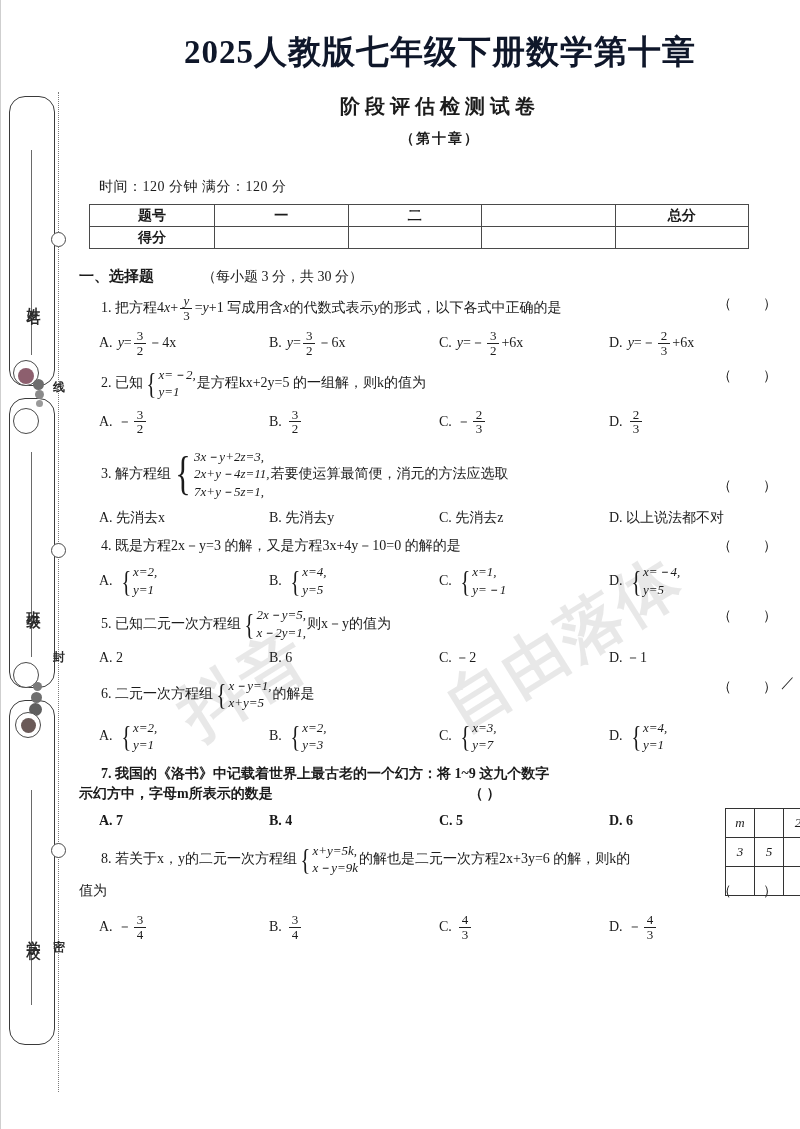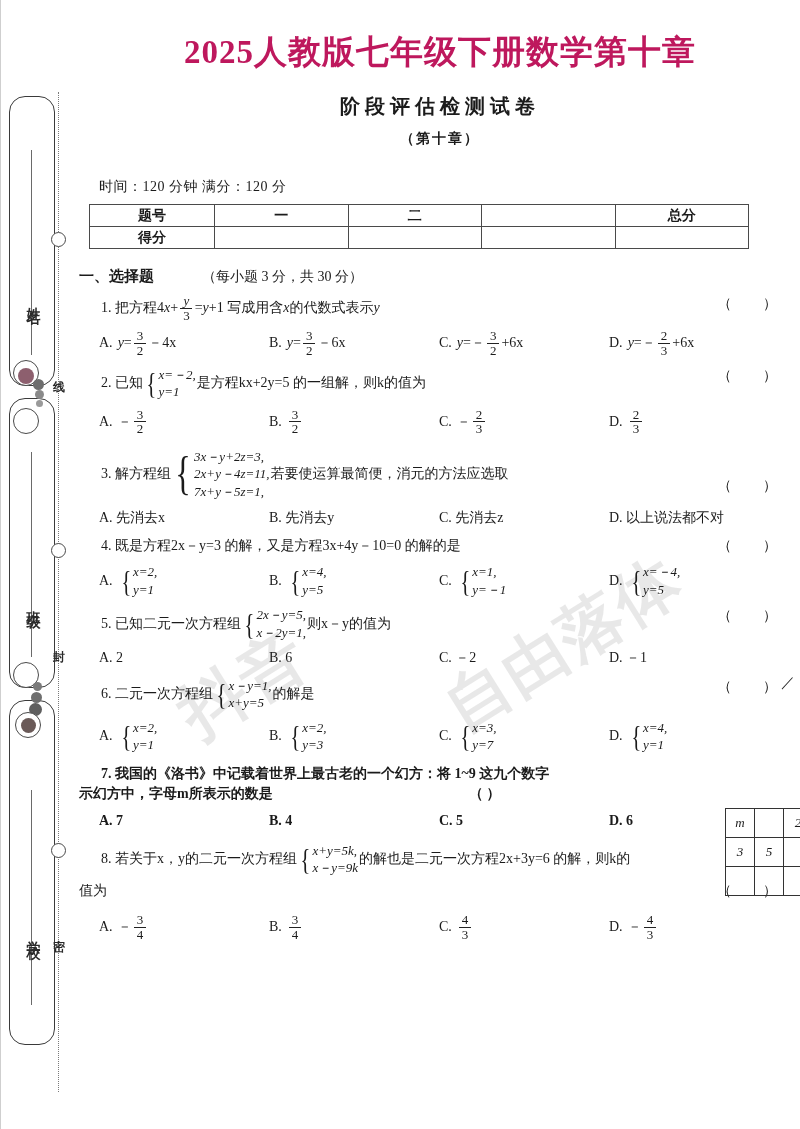--- a/index.html
+++ b/index.html
@@ -51,21 +51,21 @@
                border:1.5px solid #4a4a4a; border-radius:50%; background:#fff; }
   .seal-char { position:absolute; left:50px; width:16px;
                writing-mode:vertical-rl; text-orientation:upright;
                font-size:12px; font-weight:700; color:#2a2a2a;
                font-family:"Liberation Sans", sans-serif; background:#fff; }
 
   
   .content { position:absolute; left:78px; top:0; width:722px; height:1129px; }
 
   .title-main { text-align:center; font-size:33px; font-weight:700;
-                letter-spacing:1px; margin-top:30px; color:#be185d;
+                letter-spacing:1px; margin-top:30px; color:#0f172a;
                 font-family:"Liberation Serif", serif; }
   .title-sub { text-align:center; font-size:20px; font-weight:700;
                letter-spacing:5px; margin-top:18px; }
   .title-sub2 { text-align:center; font-size:14px; font-weight:700;
                 letter-spacing:2px; margin-top:10px; }
 
   .meta { margin:30px 4px 0 20px; font-size:14px; letter-spacing:0.5px; }
 
   table.score { width:660px; margin:8px 0 0 10px; border-collapse:collapse;
                 table-layout:fixed; }
@@ -188,20 +188,21 @@
         <span class="q-num">1.</span>&nbsp;
         <span>把方程4</span><span class="it">x</span>
         <span>+</span>
         <span class="frac">
             <span class="num it">y</span>
             <span class="den">3</span>
           </span>
         <span>=</span><span class="it">y</span>
         <span>+1 写成用含</span><span class="it">x</span>
         <span>的代数式表示</span><span class="it">y</span>
+        <span>的形式，以下各式中正确的是</span>
       </div>
       <div class="paren">（    ）</div>
       <div class="opts w4">
         <div class="opt"><span class="lab">A.</span><span class="it">y</span>=<span class="frac">
               <span class="num">3</span>
               <span class="den">2</span>
             </span><span>－4x</span></div>
         <div class="opt"><span class="lab">B.</span><span class="it">y</span>=<span class="frac">
               <span class="num">3</span>
               <span class="den">2</span>

